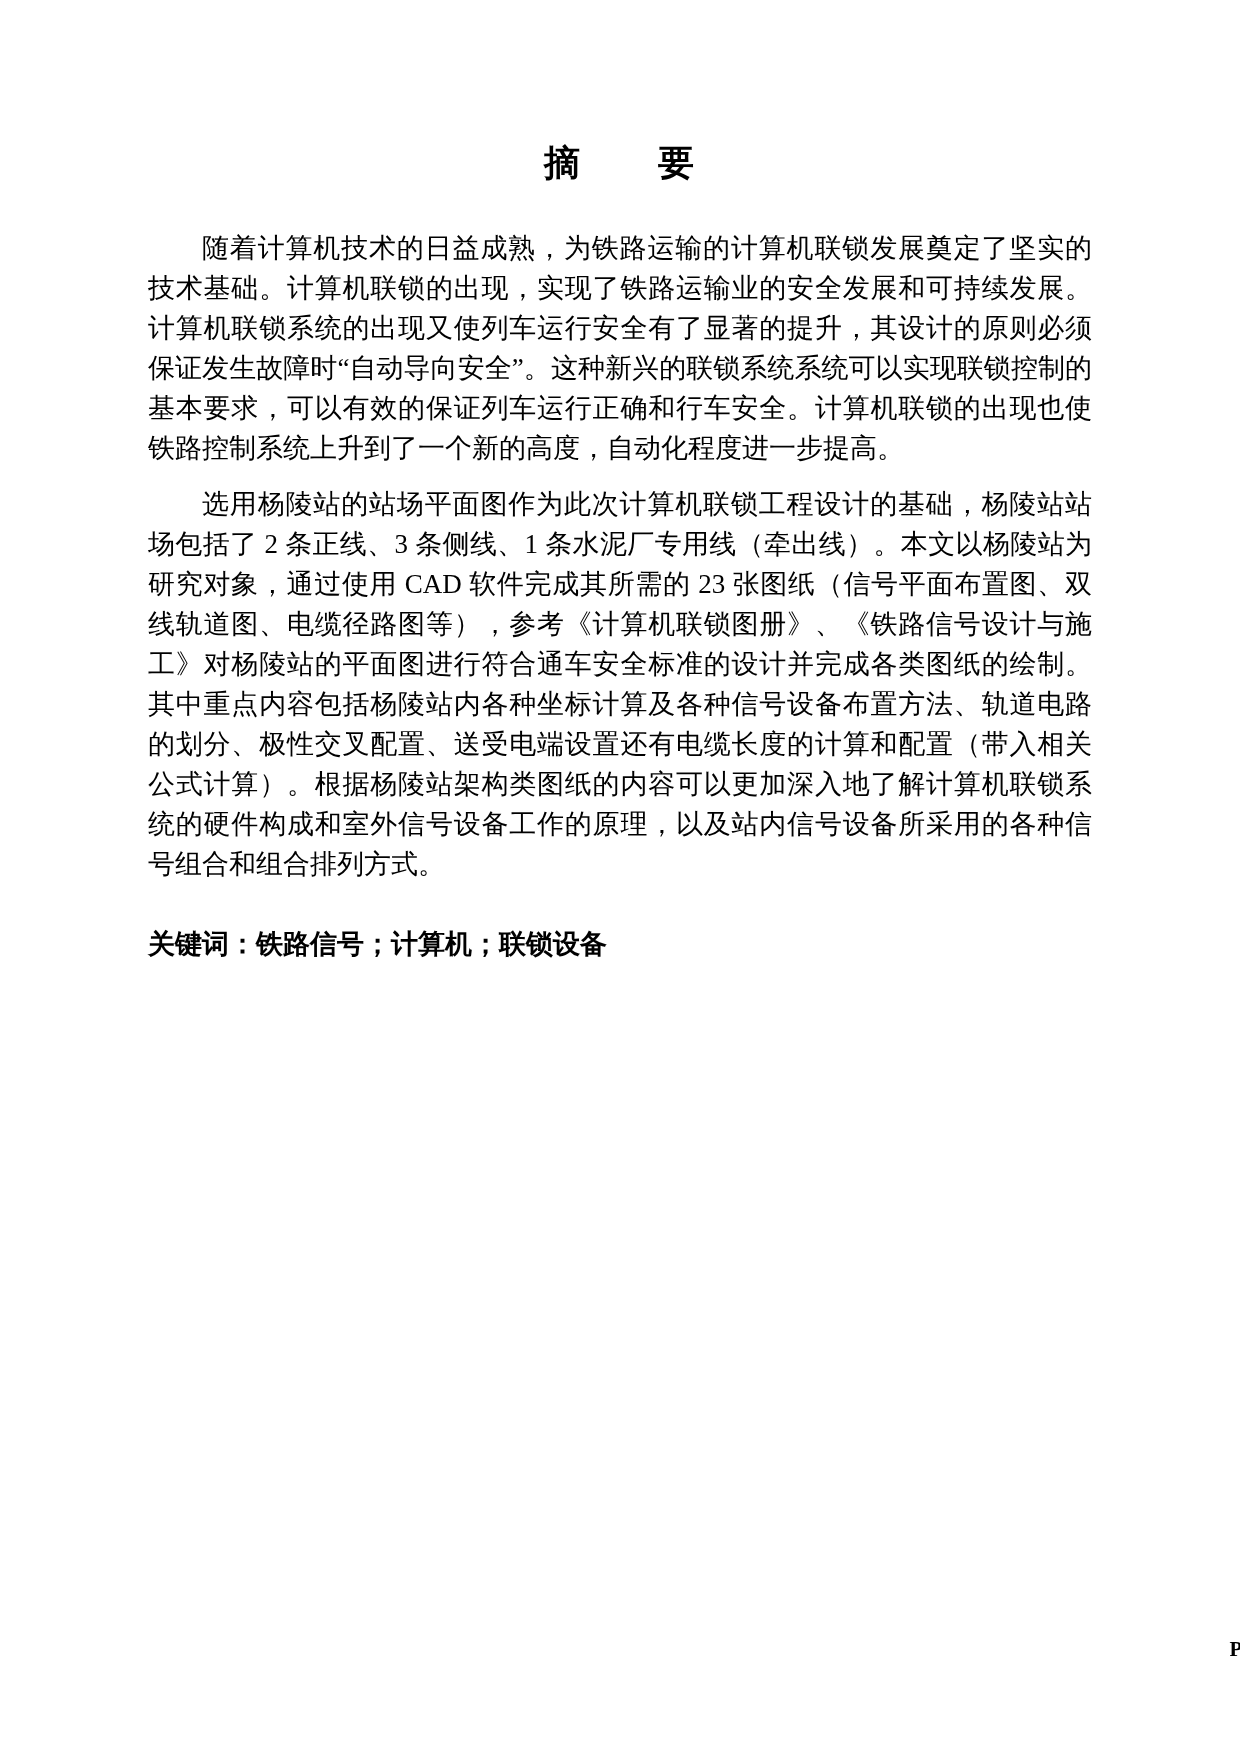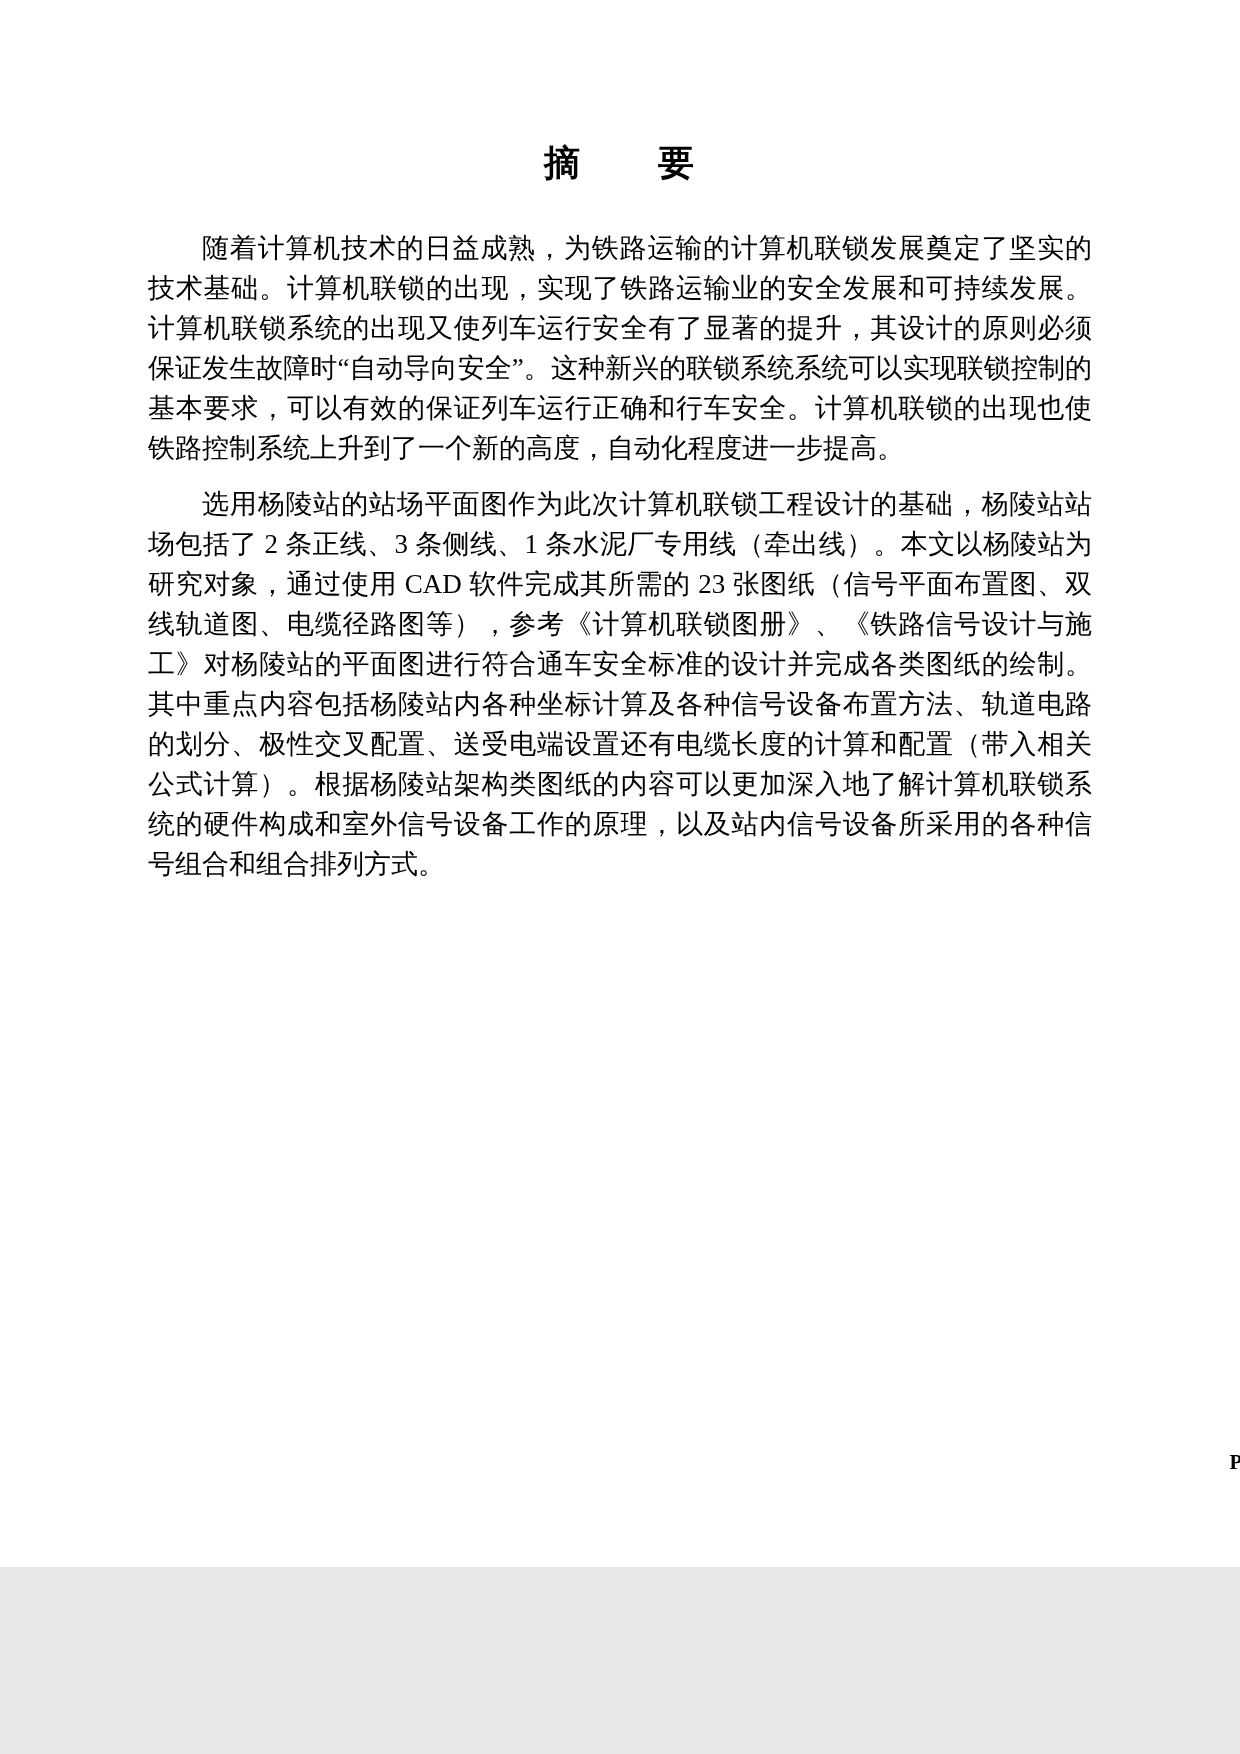--- a/index.html
+++ b/index.html
@@ -3,21 +3,21 @@
 <meta charset="utf-8">
 <style>
   html, body {
     margin: 0;
     padding: 0;
     background: #e8e8e8;
   }
   .page {
     position: relative;
     width: 1240px;
-    height: 1567px;
+    height: 1754px;
     margin: 0 auto;
     background: #ffffff;
     color: #000000;
     font-family: "Liberation Serif", "DejaVu Serif", serif;
     overflow: hidden;
   }
   .title {
     margin: 142px 0 0 0;
     text-align: center;
     font-size: 36px;
@@ -62,18 +62,19 @@
 <div class="page">
 
   <h1 class="title">摘　　要</h1>
 
   <div class="body">
 
     <p>随着计算机技术的日益成熟，为铁路运输的计算机联锁发展奠定了坚实的技术基础。计算机联锁的出现，实现了铁路运输业的安全发展和可持续发展。计算机联锁系统的出现又使列车运行安全有了显著的提升，其设计的原则必须保证发生故障时“自动导向安全”。这种新兴的联锁系统系统可以实现联锁控制的基本要求，可以有效的保证列车运行正确和行车安全。计算机联锁的出现也使铁路控制系统上升到了一个新的高度，自动化程度进一步提高。</p>
 
     <p class="para-bold">选用杨陵站的站场平面图作为此次计算机联锁工程设计的基础，杨陵站站场包括了 2 条正线、3 条侧线、1 条水泥厂专用线（牵出线）。本文以杨陵站为研究对象，通过使用 CAD 软件完成其所需的 23 张图纸（信号平面布置图、双线轨道图、电缆径路图等），参考《计算机联锁图册》、《铁路信号设计与施工》对杨陵站的平面图进行符合通车安全标准的设计并完成各类图纸的绘制。其中重点内容包括杨陵站内各种坐标计算及各种信号设备布置方法、轨道电路的划分、极性交叉配置、送受电端设置还有电缆长度的计算和配置（带入相关公式计算）。根据杨陵站架构类图纸的内容可以更加深入地了解计算机联锁系统的硬件构成和室外信号设备工作的原理，以及站内信号设备所采用的各种信号组合和组合排列方式。</p>
 
+    <p class="keywords"><span>关键词：</span><span>铁路信号；计算机；联锁设备</span></p>
 
   </div>
 
   <div class="footer">PA</div>
 
 </div>
 
 </body></html>

